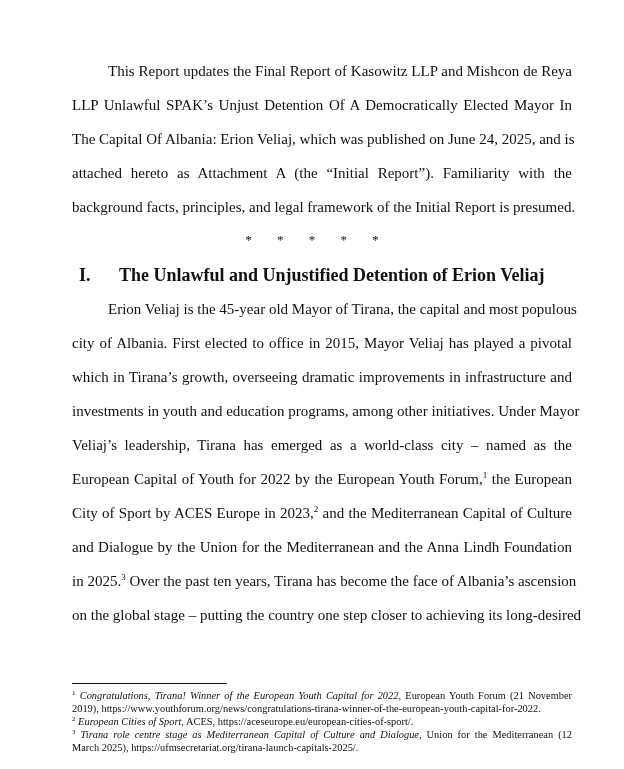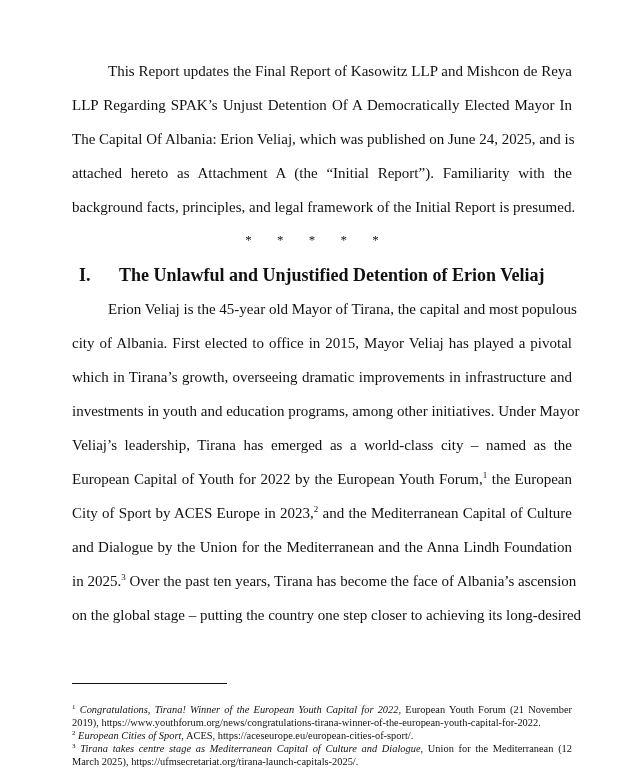--- a/index.html
+++ b/index.html
@@ -20,33 +20,33 @@
     position: absolute; top: 232px; left: 0; width: 624px; text-align: center;
     font-size: 13px; word-spacing: 22px;
   }
   .heading {
     position: absolute; top: 266px; left: 79px; font-weight: bold; font-size: 18px; line-height: 18px;
   }
   .heading .num { display: inline-block; width: 40px; }
   .fn-rule { position: absolute; left: 72px; top: 683px; width: 155px; border-top: 1px solid #111; }
   .fn {
     position: absolute; left: 72px; width: 500px; font-size: 10.4px; line-height: 12.5px;
-    white-space: nowrap; text-align: justify; text-align-last: justify; margin-top: 14px;
+    white-space: nowrap; text-align: justify; text-align-last: justify;
   }
   .fn.last { text-align-last: left; }
   .fn sup { font-size: 7px; vertical-align: 4px; }
   i { font-style: italic; }
 </style>
 </head>
 <body>
 
 <div class="page">
 
   <div class="line indent" style="top:62px">This Report updates the Final Report of Kasowitz LLP and Mishcon de Reya</div>
-  <div class="line" style="top:96px">LLP Regarding SPAK’s Unjust Detention Of A Democratically Elected Mayor In</div>
+  <div class="line" style="top:96px">LLP Unlawful SPAK’s Unjust Detention Of A Democratically Elected Mayor In</div>
   <div class="line" style="top:130px">The Capital Of Albania: Erion Veliaj, which was published on June 24, 2025, and is</div>
   <div class="line" style="top:198px">background facts, principles, and legal framework of the Initial Report is presumed.</div>
   <div class="line" style="top:164px">attached hereto as Attachment A (the “Initial Report”).  Familiarity with the</div>
 
   <div class="stars">*     *     *     *     *</div>
 
   <div class="heading">
     <span class="num">I.</span><span>The Unlawful and Unjustified Detention of Erion Veliaj</span>
   </div>
 
@@ -59,16 +59,16 @@
   <div class="line" style="top:504px"><span>City of Sport by ACES Europe in 2023,</span><sup>2</sup><span> and the Mediterranean Capital of Culture</span></div>
   <div class="line" style="top:538px">and Dialogue by the Union for the Mediterranean and the Anna Lindh Foundation</div>
   <div class="line" style="top:572px"><span>in 2025.</span><sup>3</sup><span>  Over the past ten years, Tirana has become the face of Albania’s ascension</span></div>
   <div class="line" style="top:606px">on the global stage – putting the country one step closer to achieving its long-desired</div>
 
   <div class="fn-rule"></div>
 
   <div class="fn" style="top:690px"><sup>1</sup> <i>Congratulations, Tirana!  Winner of the European Youth Capital for 2022</i><span>, European Youth Forum (21 November</span></div>
   <div class="fn last" style="top:703px">2019), https://www.youthforum.org/news/congratulations-tirana-winner-of-the-european-youth-capital-for-2022.</div>
   <div class="fn last" style="top:716px"><sup>2</sup> <i>European Cities of Sport</i><span>, ACES, https://aceseurope.eu/european-cities-of-sport/.</span></div>
-  <div class="fn" style="top:729px"><sup>3</sup> <i>Tirana takes centre stage as Mediterranean Capital of Culture and Dialogue</i><span>, Union for the Mediterranean (12</span></div>
+  <div class="fn" style="top:729px"><sup>3</sup> <i>Tirana role centre stage as Mediterranean Capital of Culture and Dialogue</i><span>, Union for the Mediterranean (12</span></div>
   <div class="fn last" style="top:742px">March 2025), https://ufmsecretariat.org/tirana-launch-capitals-2025/.</div>
 
 </div>
 
 </body></html>

